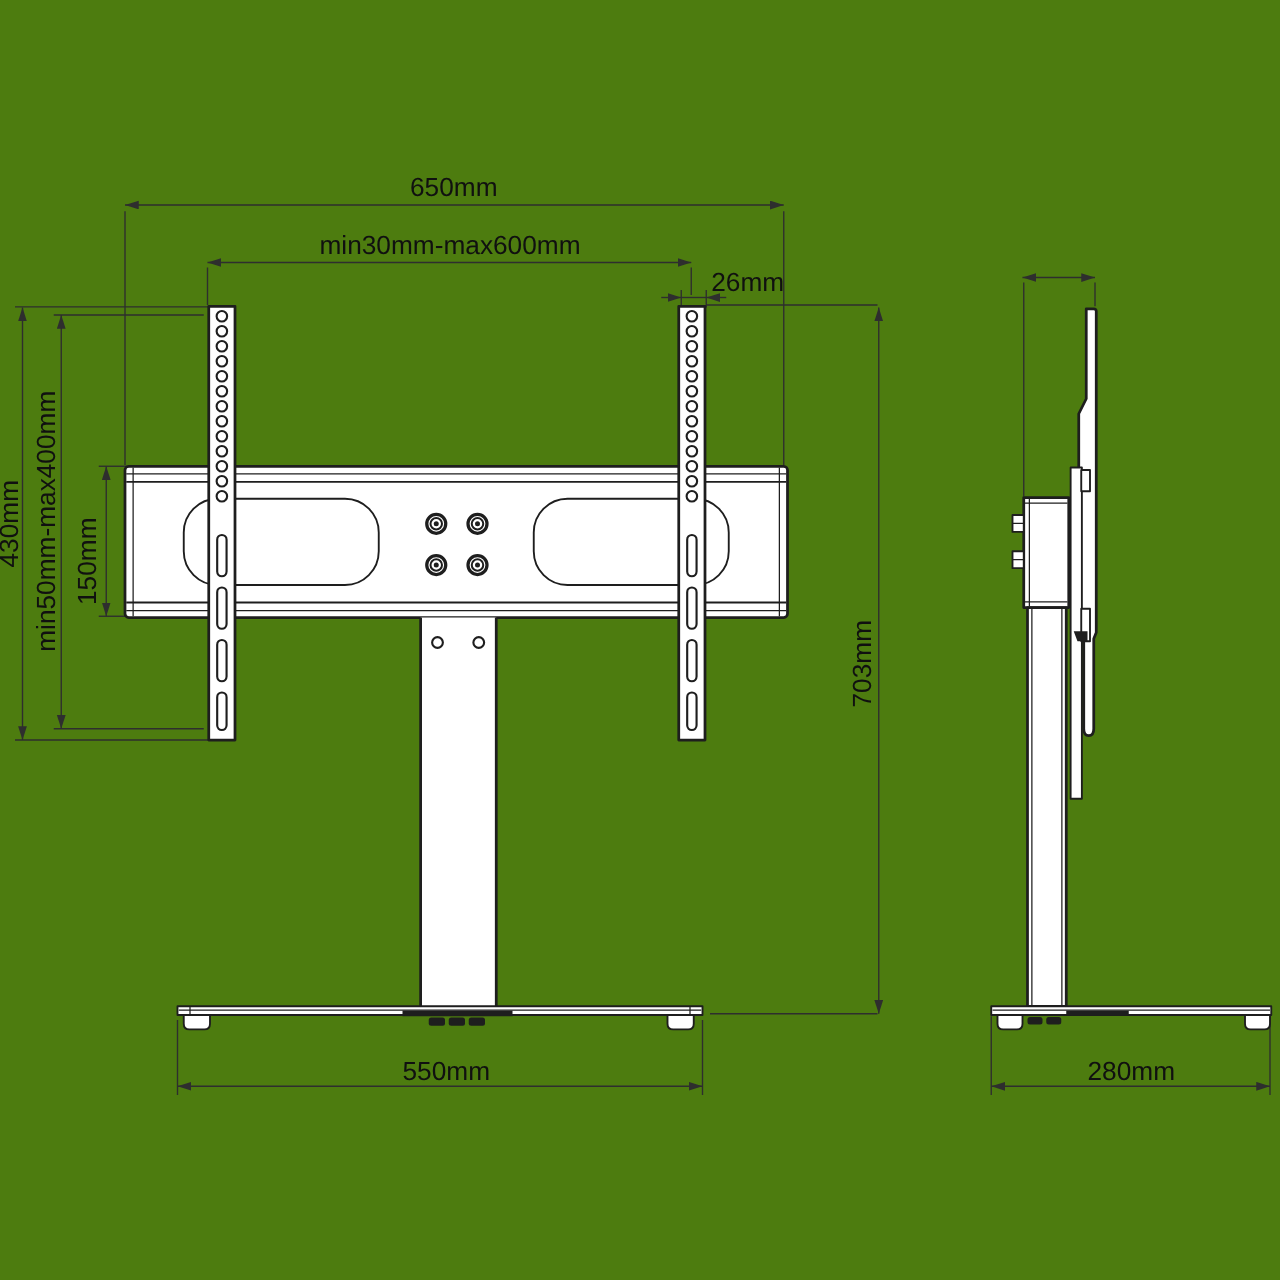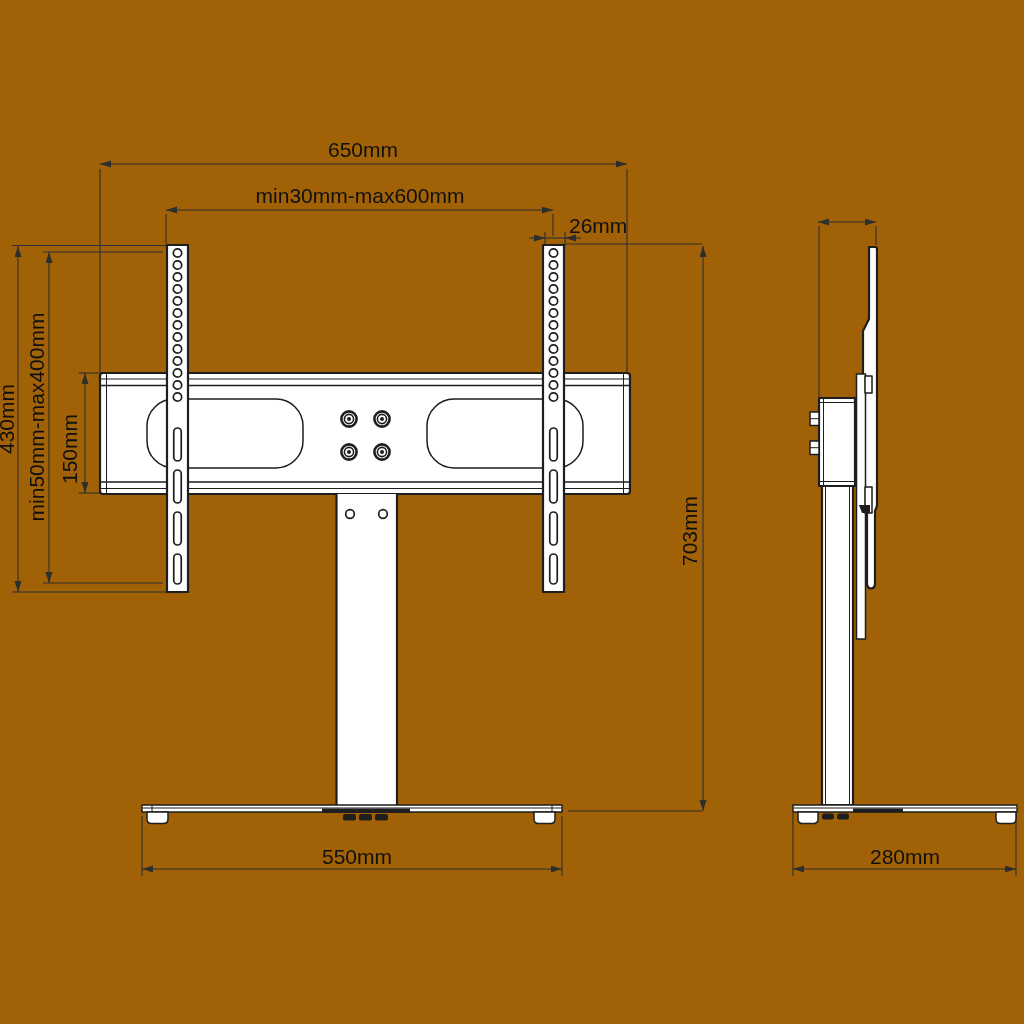--- a/index.html
+++ b/index.html
@@ -1,16 +1,16 @@
 <!DOCTYPE html>
 <html><head>
 <meta charset="utf-8">
 <style>
   html,body{margin:0;padding:0;background:#ffffff;}
-  .frame{position:relative;width:1024px;height:1024px;background:#a16207;overflow:hidden;}
+  .frame{position:relative;width:1024px;height:1024px;background:#4d7c0f;overflow:hidden;}
   svg{display:block;}
   .outline{fill:#ffffff;stroke:#1e1e1e;stroke-width:2.2;stroke-linejoin:round;}
   .outline15{fill:#ffffff;stroke:#1e1e1e;stroke-width:1.5;stroke-linejoin:round;}
   .thick{stroke:#1e1e1e;stroke-width:2.2;fill:none;stroke-linecap:butt;}
   .med{stroke:#1e1e1e;stroke-width:1.5;fill:none;}
   .thin{stroke:#1e1e1e;stroke-width:1;fill:none;}
   .dim{stroke:#2e2e2e;stroke-width:1.1;fill:none;}
   .dark{fill:#1e1e1e;stroke:none;}
   .hole{fill:#ffffff;stroke:#1e1e1e;stroke-width:1.7;}
   .knobOuter{fill:#ffffff;stroke:#1e1e1e;stroke-width:2.6;}

